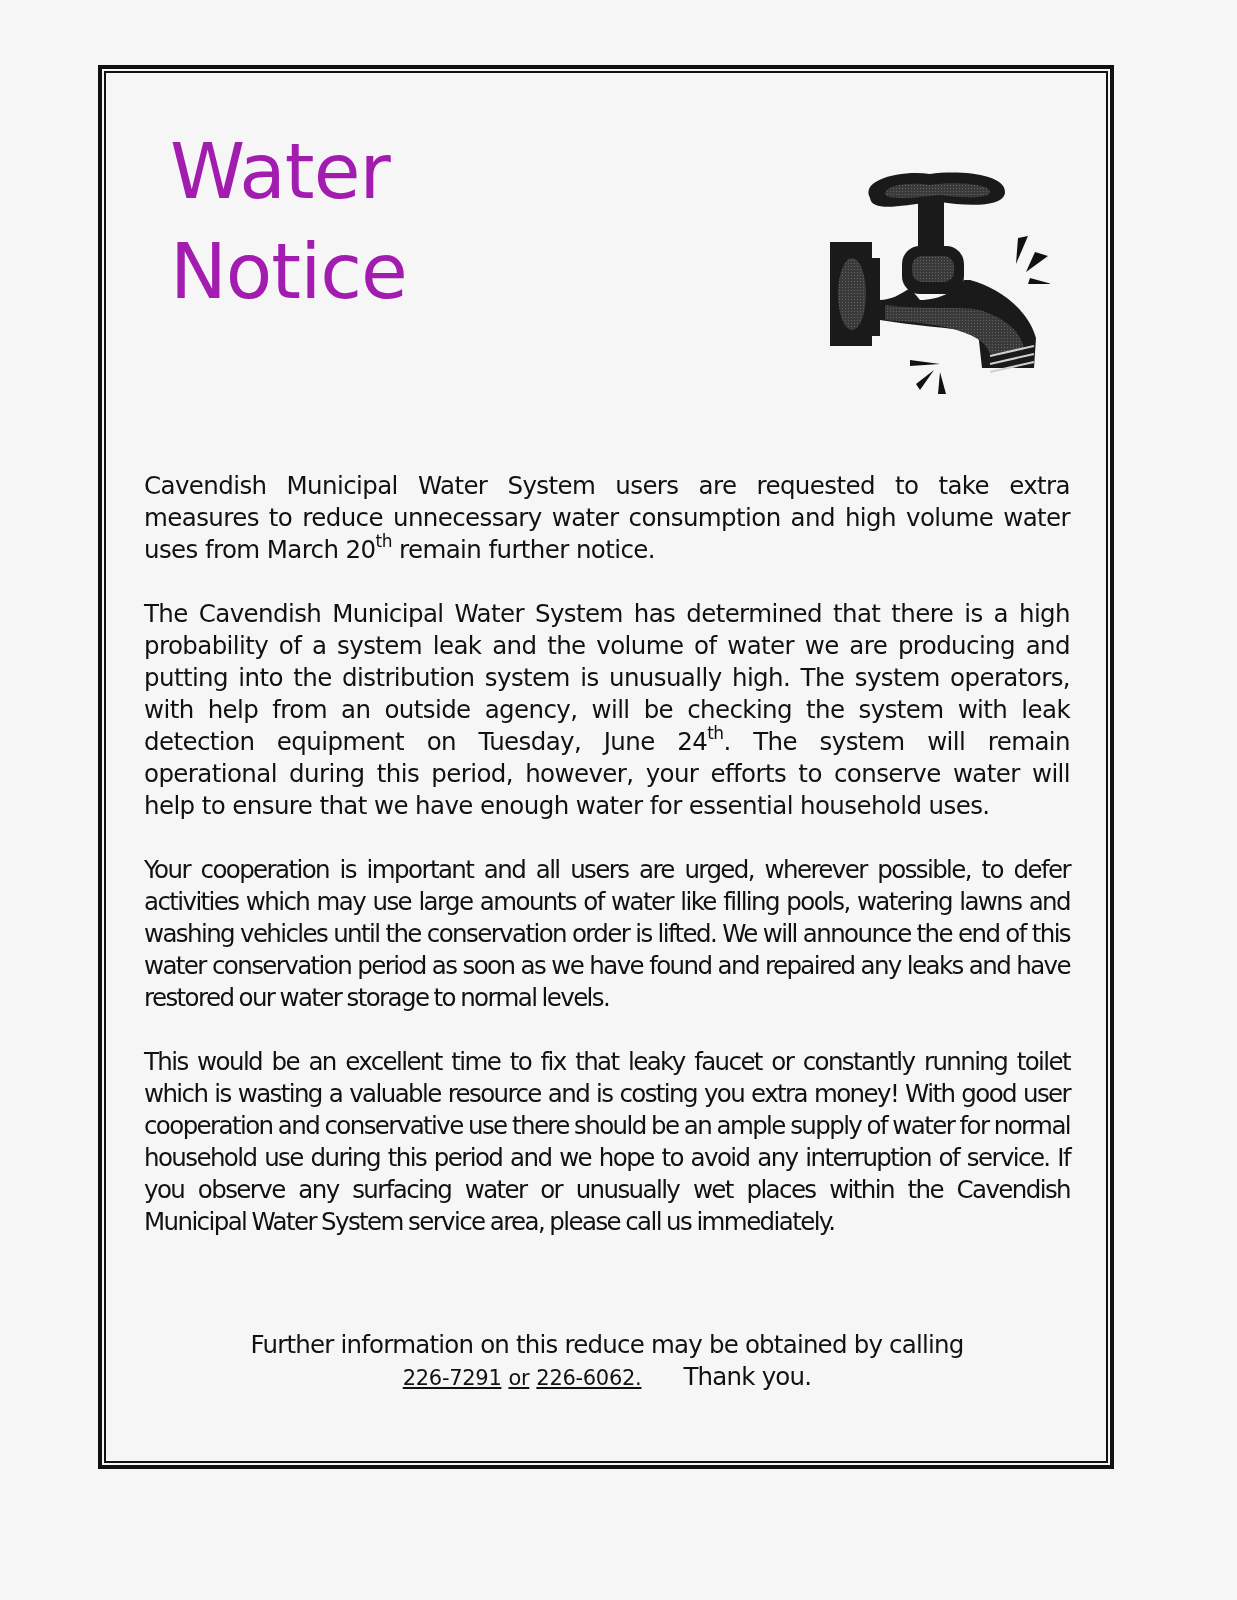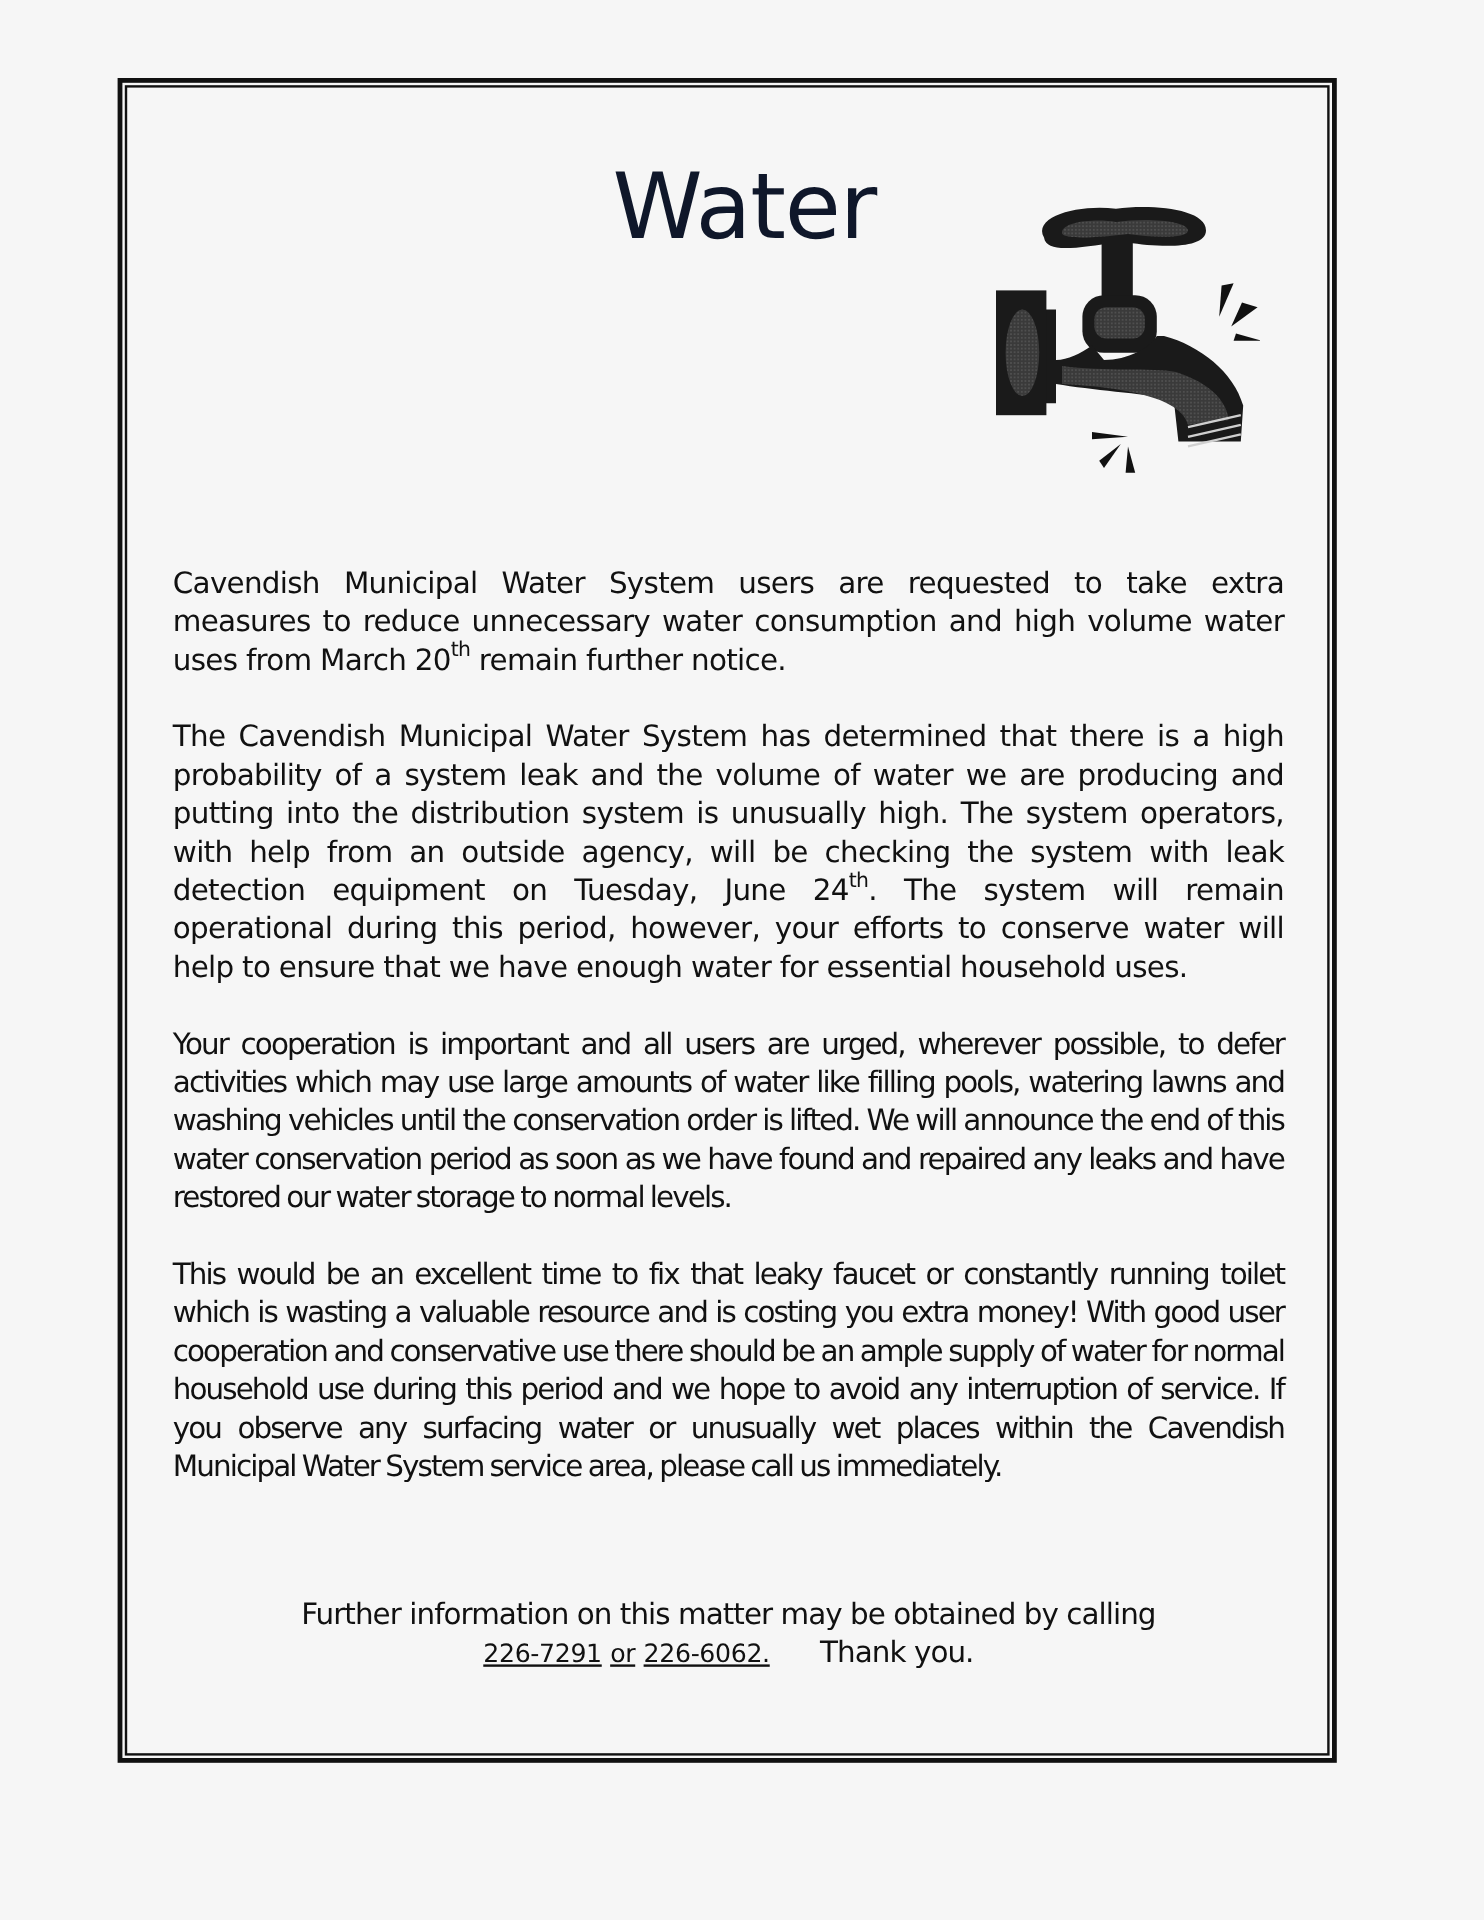--- a/index.html
+++ b/index.html
@@ -31,26 +31,26 @@
       width: 1004px;
       height: 1392px;
       border: 2px solid #111;
       box-sizing: border-box;
     }
     .title {
       position: absolute;
       left: 170px;
       top: 122px;
       width: 560px;
-      text-align: right;
+      text-align: left;
       font-family: "DejaVu Sans", sans-serif;
       font-size: 76px;
       line-height: 100px;
       letter-spacing: -1px;
-      color: #0f172a;
+      color: #a21caf;
     }
     .title span { display: block; }
     .faucet {
       position: absolute;
       left: 790px;
       top: 160px;
       width: 260px;
       height: 240px;
     }
     .body-text {
@@ -93,20 +93,21 @@
     .footer .thanks { font-size: 24.5px; margin-left: 28px; }
   </style>
 </head>
 <body>
 
 <div class="frame-outer"></div>
 <div class="frame-inner"></div>
 
 <h1 class="title" style="margin:0;font-weight:normal;">
   <span>Water</span>
+  <span>Notice</span>
 </h1>
 
 <div class="faucet">
   <svg width="260" height="240" viewBox="0 0 260 240" xmlns="http://www.w3.org/2000/svg">
     <defs>
       <pattern id="dots" width="3" height="3" patternUnits="userSpaceOnUse">
         <rect width="3" height="3" fill="#3a3a3a"></rect>
         <circle cx="1.5" cy="1.5" r="0.6" fill="#6a6a6a"></circle>
       </pattern>
     </defs>
@@ -137,20 +138,20 @@
 </div>
 
 <div class="body-text">
   <p><span>Cavendish Municipal Water System users are requested to take extra measures to reduce unnecessary water consumption and high volume water uses from March 20</span><sup>th</sup><span> remain further notice.</span></p>
   <p><span>The Cavendish Municipal Water System has determined that there is a high probability of a system leak and the volume of water we are producing and putting into the distribution system is unusually high. The system operators, with help from an outside agency, will be checking the system with leak detection equipment on Tuesday, June 24</span><sup>th</sup><span>. The system will remain operational during this period, however, your efforts to conserve water will help to ensure that we have enough water for essential household uses.</span></p>
   <p class="condensed">Your cooperation is important and all users are urged, wherever possible, to defer activities which may use large amounts of water like filling pools, watering lawns and washing vehicles until the conservation order is lifted. We will announce the end of this water conservation period as soon as we have found and repaired any leaks and have restored our water storage to normal levels.</p>
   <p class="condensed">This would be an excellent time to fix that leaky faucet or constantly running toilet which is wasting a valuable resource and is costing you extra money! With good user cooperation and conservative use there should be an ample supply of water for normal household use during this period and we hope to avoid any interruption of service. If you observe any surfacing water or unusually wet places within the Cavendish Municipal Water System service area, please call us immediately.</p>
 </div>
 
 <div class="footer">
-  <div>Further information on this matter may be obtained by calling</div>
+  <div>Further information on this reduce may be obtained by calling</div>
   <div>
     <span class="phones">226-7291</span>
     <span class="phones">or</span>
     <span class="phones">226-6062.</span>
     &nbsp;<span class="thanks">Thank you.</span>
   </div>
 </div>
 
 </body></html>

